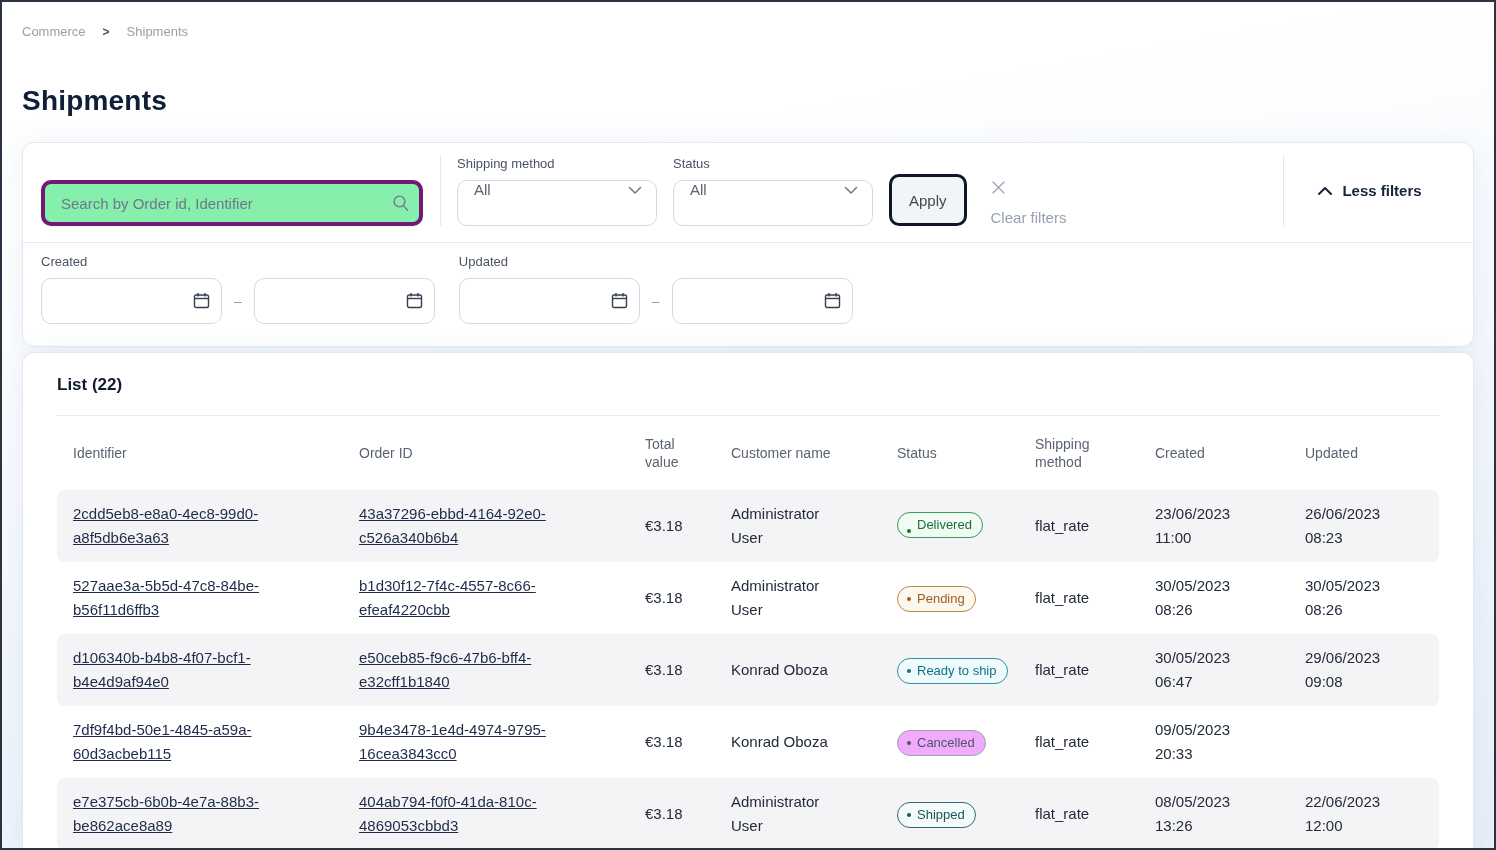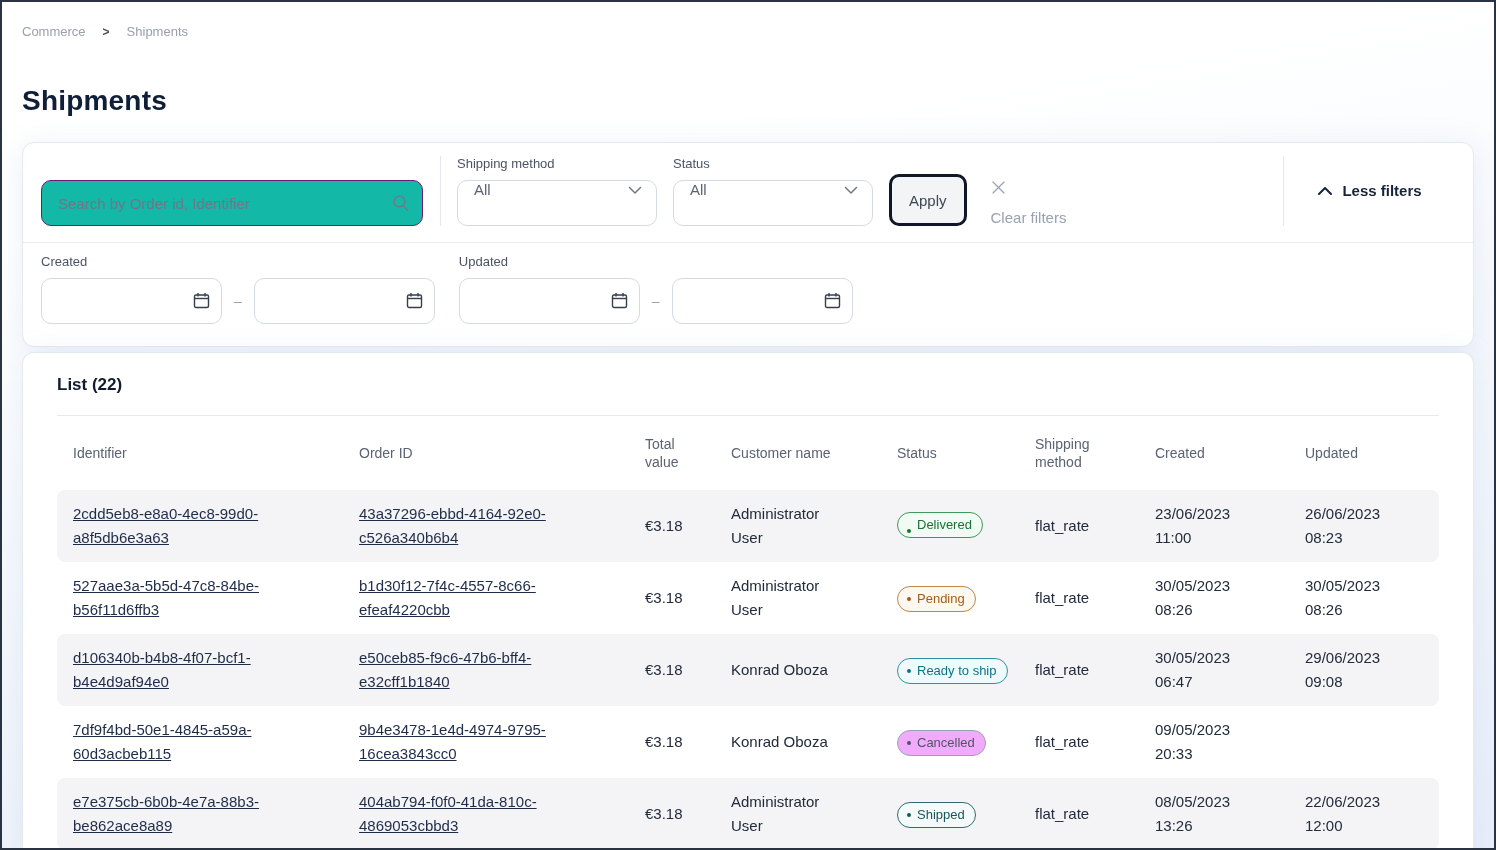--- a/index.html
+++ b/index.html
@@ -24,22 +24,22 @@
   }
   .filter-card { margin-top:25px; }
   .filter-row1 {
     display:flex; align-items:flex-end; padding:12px 18px 16px 18px; height:100px;
     border-bottom:1px solid #e7ebf1;
   }
   .fgroup { display:flex; flex-direction:column; }
   .flabel { font-size:13px; color:#4a5364; margin-bottom:8px; line-height:16px; }
   .search-wrap { position:relative; width:382px; }
   .search-wrap input {
-    width:100%; height:46px; border:1px solid #701a75; border-radius:10px;
-    padding:0 44px 0 16px; font-size:15px; color:#212b3b; outline:none; background:#14b8a6;
+    width:100%; height:46px; border:4px solid #701a75; border-radius:10px;
+    padding:0 44px 0 16px; font-size:15px; color:#212b3b; outline:none; background:#86efac;
     font-family:"Liberation Sans", sans-serif;
   }
   .search-wrap input::placeholder { color:#6f7787; opacity:1; }
   .search-icon { position:absolute; right:13px; top:14px; }
   .vdiv { width:1px; height:70px; background:#e4e8ee; align-self:center; margin-left:17px; }
   .select {
     width:200px; height:46px; border:1px solid #d5dae2; border-radius:10px; background:#fff;
     display:flex; align-items:flex-start; justify-content:space-between; padding:0 14px 0 16px;
     font-size:15px; color:#5a6372; cursor:pointer;
   }

